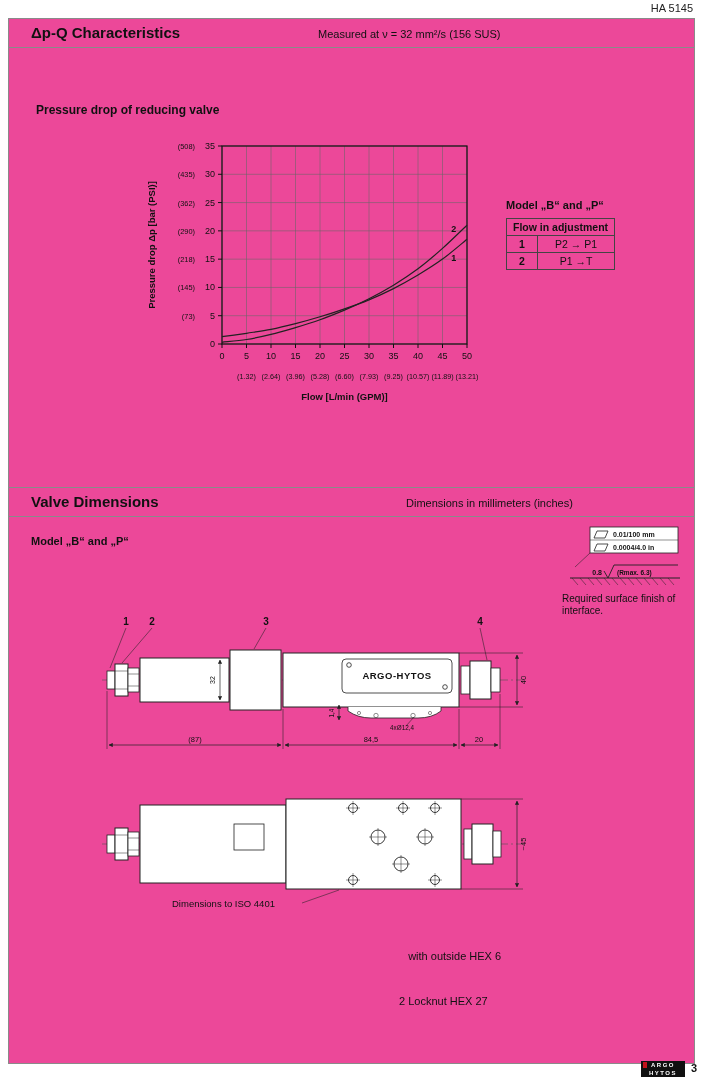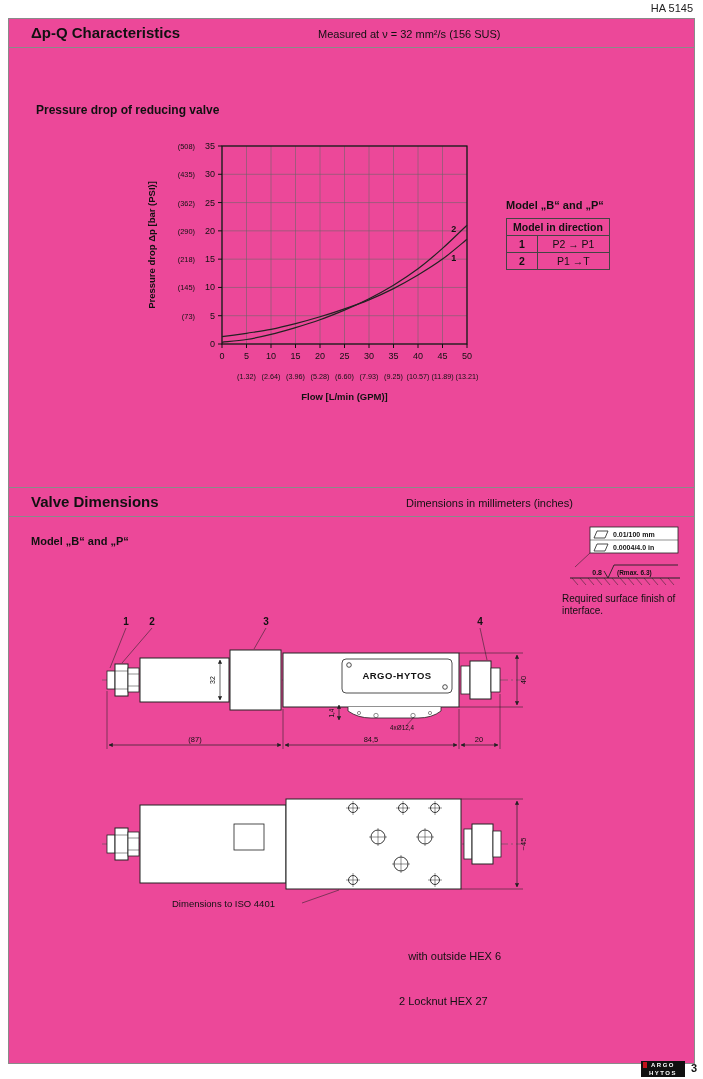--- a/index.html
+++ b/index.html
@@ -144,21 +144,21 @@
         <text x="316.77" y="127.24285714285713" text-anchor="middle" font-size="9" font-weight="bold">1</text>
         <path d="M85.0,208.3C89.1,207.8 101.3,206.8 109.5,205.5C117.7,204.2 125.8,202.4 134.0,200.4C142.2,198.4 150.3,196.0 158.5,193.6C166.7,191.1 174.8,188.6 183.0,185.7C191.2,182.8 199.3,179.5 207.5,176.1C215.7,172.6 223.8,168.9 232.0,164.7C240.2,160.6 248.3,156.2 256.5,151.2C264.7,146.2 272.8,140.9 281.0,134.8C289.2,128.6 297.3,121.7 305.5,114.4C313.7,107.1 325.9,95.1 330.0,91.2" fill="none" stroke="#222" stroke-width="1.2"></path>
         <text x="316.77" y="97.79714285714287" text-anchor="middle" font-size="9" font-weight="bold">2</text>
       </svg>
 
     <div class="legend">
       <div class="legend-title">Model „B“ and „P“</div>
       <table class="legend-table">
         <thead>
           <tr>
-              <th colspan="2">Model in direction</th>
+              <th colspan="2">Flow in adjustment</th>
             </tr>
         </thead>
         <tbody>
           <tr>
             <td class="num">1</td>
             <td>P2 → P1</td>
           </tr>
           <tr>
             <td class="num">2</td>
             <td>P1 →T</td>

